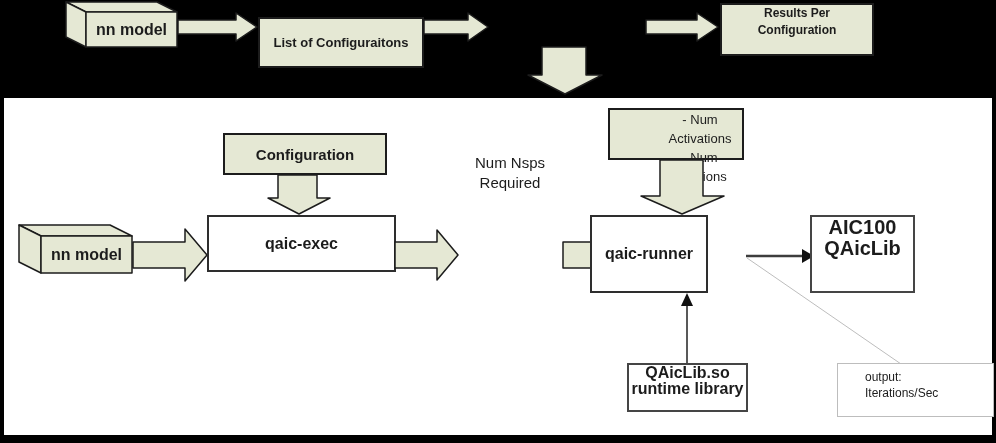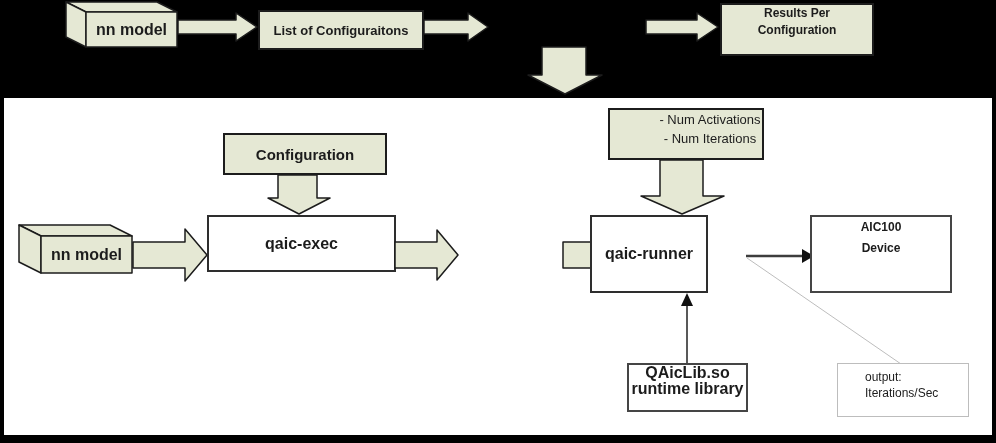--- a/index.html
+++ b/index.html
@@ -58,21 +58,21 @@
       <polygon class="beige-shape" points="21,11 1,1 1,36 21,46"></polygon>
       <polygon class="beige-shape" points="21,11 112,11 112,46 21,46"></polygon>
     </svg>
     <div class="label-overlay" style="left:21px; top:11px; width:91px; height:35px;">nn model</div>
   </div>
 
   <svg class="abs arrow" style="left:178px; top:12px;" width="80" height="30" viewBox="0 0 80 30">
     <polygon class="beige-shape" points="0,8 58,8 58,1 79,15 58,29 58,22 0,22"></polygon>
   </svg>
 
-  <div class="abs shape-box beige-box b" style="left:258px; top:10px; width:166px; height:40px; font-size:13px;">
+  <div class="abs shape-box beige-box b" style="left:258px; top:17px; width:166px; height:51px; font-size:13px;">
     <span>List of Configuraitons</span>
   </div>
 
   <svg class="abs arrow" style="left:424px; top:12px;" width="65" height="30" viewBox="0 0 65 30">
     <polygon class="beige-shape" points="0,8 44,8 44,1 64,15 44,29 44,22 0,22"></polygon>
   </svg>
 
 
   <svg class="abs arrow" style="left:527px; top:47px;" width="76" height="48" viewBox="0 0 76 48">
     <polygon class="beige-shape" points="15,0 59,0 59,28 75,28 38,47 1,28 15,28"></polygon>
@@ -105,51 +105,55 @@
   </div>
 
   <svg class="abs arrow" style="left:133px; top:228px;" width="75" height="54" viewBox="0 0 75 54">
     <polygon class="beige-shape" points="0,14 52,14 52,1 74,27 52,53 52,40 0,40"></polygon>
   </svg>
 
   <div class="abs shape-box b" style="left:207px; top:215px; width:189px; height:57px; font-size:16px;">
     <span>qaic-exec</span>
   </div>
 
+  <div class="abs free-text lines" style="left:445px; top:153px; width:130px; font-size:15px; line-height:20px;">
+    <span>Num Nsps</span>
+    <span>Required</span>
+  </div>
 
   <svg class="abs arrow" style="left:395px; top:229px;" width="64" height="52" viewBox="0 0 64 52">
     <polygon class="beige-shape" points="0,13 42,13 42,1 63,26 42,51 42,39 0,39"></polygon>
   </svg>
 
 
   <svg class="abs arrow" style="left:563px; top:229px;" width="65" height="52" viewBox="0 0 65 52">
     <polygon class="beige-shape" points="0,13 43,13 43,1 64,26 43,51 43,39 0,39"></polygon>
   </svg>
 
-  <div class="abs shape-box beige-box lines" style="left:608px; top:108px; width:156px; height:52px; font-size:13px; line-height:19px;padding-left:48px;">
+  <div class="abs shape-box beige-box lines" style="left:608px; top:108px; width:136px; height:52px; font-size:13px; line-height:19px;padding-left:48px;">
     <span>- Num Activations</span>
     <span>- Num Iterations</span>
   </div>
 
   <svg class="abs arrow" style="left:640px; top:160px;" width="85" height="55" viewBox="0 0 85 55">
     <polygon class="beige-shape" points="20,0 63,0 63,36 84,36 42,54 1,36 20,36"></polygon>
   </svg>
 
   <div class="abs shape-box b" style="left:590px; top:215px; width:118px; height:78px; font-size:16px;">
     <span>qaic-runner</span>
   </div>
 
-  <div class="abs shape-box b lines" style="left:810px; top:215px; width:142px; height:78px; font-size:12px; line-height:21px; border-color:var(--dark-border);">
+  <div class="abs shape-box b lines" style="left:810px; top:215px; width:105px; height:78px; font-size:20px; line-height:21px; border-color:var(--dark-border);">
     <span>AIC100</span>
-    <span>Device</span>
+    <span>QAicLib</span>
   </div>
 
   <div class="abs shape-box b lines" style="left:627px; top:363px; width:121px; height:49px; font-size:16px; line-height:16px; border-color:var(--dark-border); border-width:2.5px;">
     <span>QAicLib.so</span>
     <span>runtime library</span>
   </div>
 
-  <div class="abs output-box" style="left:837px; top:363px; width:132px; height:54px;padding-left:27px;">
+  <div class="abs output-box" style="left:837px; top:363px; width:157px; height:54px;padding-left:27px;">
     <div>output:</div>
     <div>Iterations/Sec</div>
   </div>
 
 </div>
 
 </body></html>

